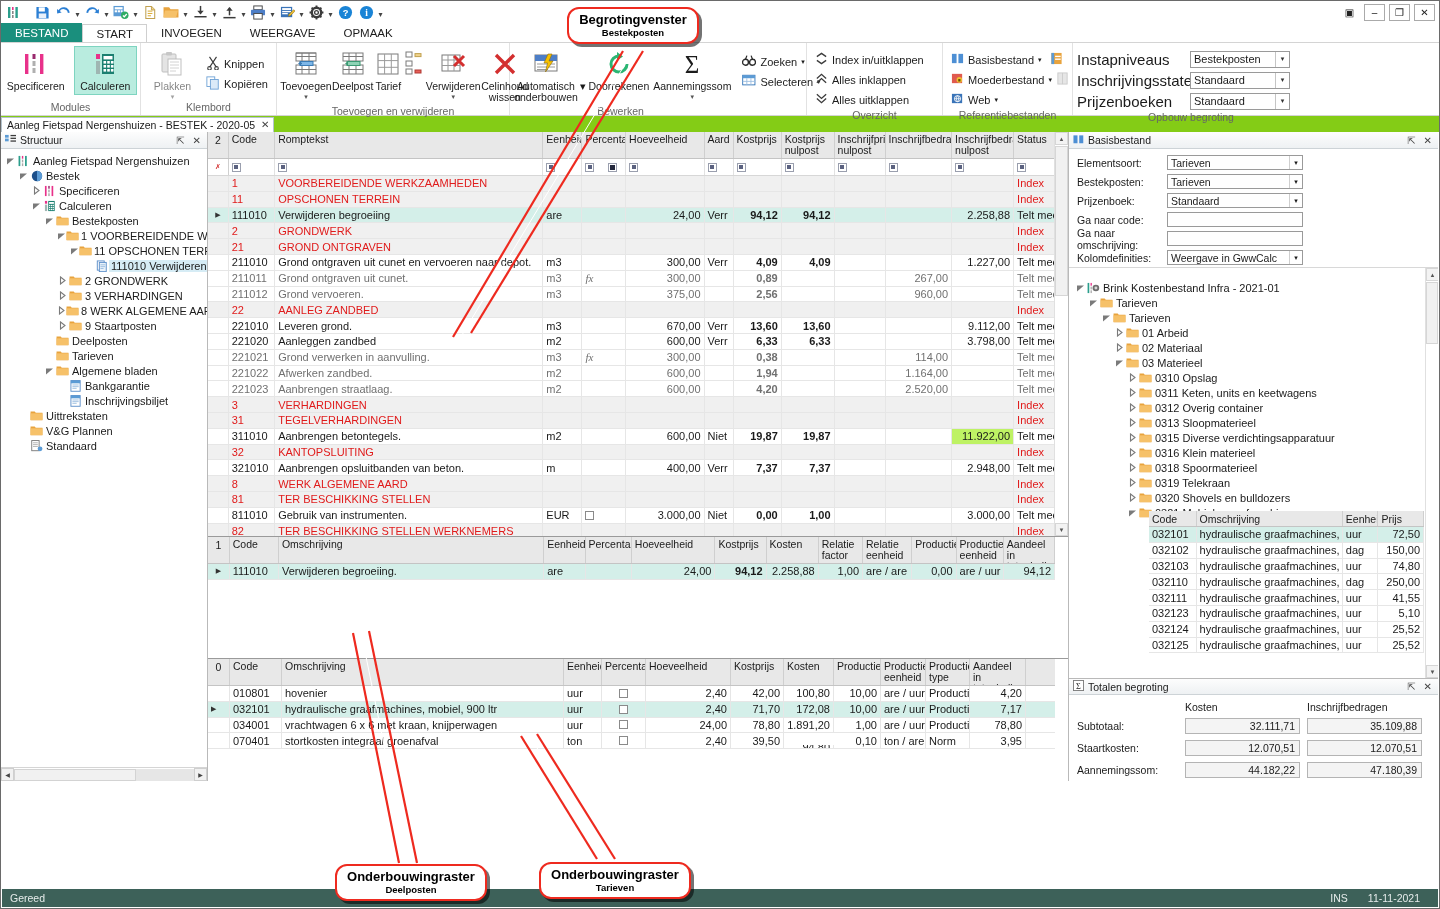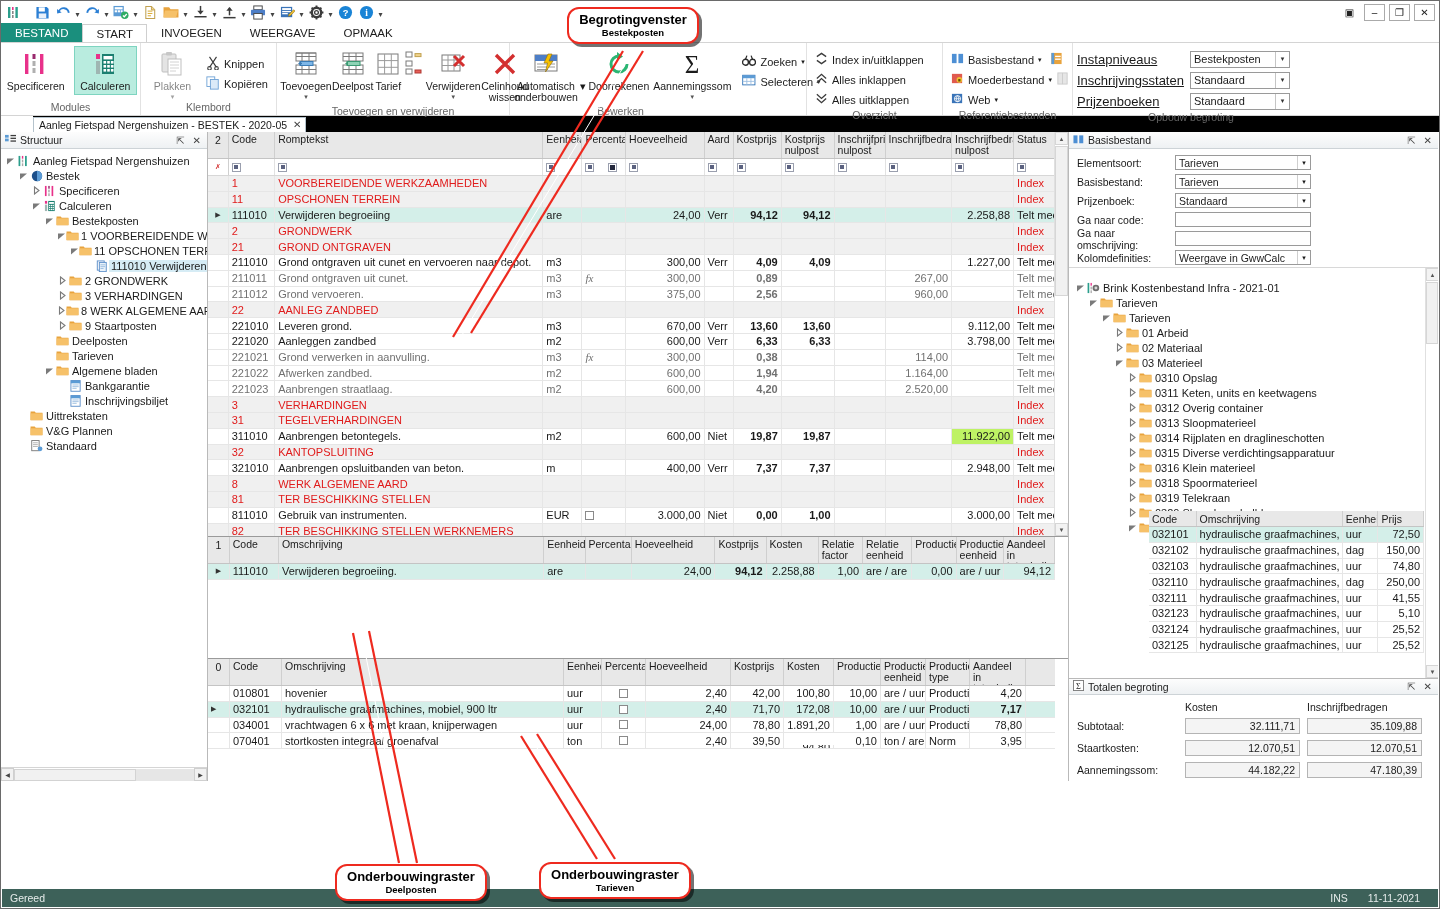--- a/index.html
+++ b/index.html
@@ -30,32 +30,32 @@
   .rgroup:last-child { border-right:none; }
   .rgbody { display:flex; align-items:flex-start; gap:2px; flex:1; padding-top:2px; }
   .rglabel { text-align:center; font-size:10.5px; color:#666; padding-bottom:2px; }
   .bigbtn { width:62px; display:flex; flex-direction:column; align-items:center; gap:2px; padding:2px 1px; cursor:default; font-size:10.5px; color:#1b1b1b; text-align:center; line-height:1.05;}
   .bigbtn.sel { background:#b9ecdf; outline:1px solid #7ed4c0; }
   .bigbtn .gi { height:30px; display:flex; align-items:center; justify-content:center; }
   .bigbtn .cdn { font-size:7px; color:#555; line-height:5px; }
   .smallbtn { display:flex; align-items:center; gap:4px; padding:1px 4px; font-size:11px; color:#1b1b1b; cursor:default; height:19px;}
   .smallcol { display:flex; flex-direction:column; gap:1px; }
   .cmbrow { display:flex; align-items:center; gap:5px; height:20px; }
-  .cmbrow label { font-size:13px; width:108px; color:#1b1b1b;text-decoration:underline;}
+  .cmbrow label { font-size:15px; width:108px; color:#1b1b1b;}
   .cmbbox { width:100px; height:17px; border:1px solid #9a9a9a; background:#fff; display:flex; align-items:center; font-size:11px; padding-left:3px; position:relative;}
   .cmbbox .arrow { position:absolute; right:0; top:0; width:14px; height:15px; border-left:1px solid #c5c5c5; display:flex; align-items:center; justify-content:center; font-size:7px; color:#333;}
 
   
   .winbtns { position:absolute; right:4px; top:3px; display:flex; gap:4px; align-items:center; }
   .wb { width:21px; height:17px; border:1px solid #aaa; background:#fff; display:flex; align-items:center; justify-content:center; font-size:10px; color:#222; cursor:default;}
   .wb.plain { border-color:transparent; }
   .acct { position:absolute; right:6px; top:26px; display:flex; align-items:center; gap:2px; font-size:13px;}
 
   
-  .doctabbar { height:16px; background:#000000; display:flex; align-items:center;margin-left:32px; }
+  .doctabbar { height:16px; background:#84cc16; display:flex; align-items:center; }
   .doctab { height:15px; background:#fff; border:1px solid #b5c3cc; border-bottom:none; display:flex; align-items:center; gap:6px; padding:0 4px 0 5px; font-size:10.5px;}
   .doctab .x { font-size:10px; color:#444; }
 
   
   .work { display:flex; height:649px; }
 
   
   .leftpanel { width:207px; border-right:1px solid #b9b9b9; display:flex; flex-direction:column; background:#fff;}
   .panelhdr { height:17px; background:linear-gradient(#fdfdfd,#eef1f3); border-bottom:1px solid #cdd3d7; display:flex; align-items:center; padding:0 4px; gap:4px; font-size:10.5px; color:#1b1b1b;}
   .panelhdr .sp { flex:1; }
@@ -90,21 +90,21 @@
   .c.num { justify-content:flex-end; }
   .c.bold { font-weight:bold; }
   .rowmark { width:13px; display:flex; align-items:center; justify-content:center; font-size:7px; color:#333; border-right:1px solid #cfcfcf;}
 
   .gridwrap { position:relative; background:#fff; }
   .vscroll { position:absolute; right:0; top:0; width:14px; bottom:0; background:#fff; border-left:1px solid #e0e0e0; }
   .vsbtn { height:13px; width:13px; border:1px solid #d6d6d6; background:#f3f3f3; display:flex; align-items:center; justify-content:center; font-size:6px; color:#555;}
 
   
   .rightpanel { width:369px; display:flex; flex-direction:column; background:#fff;}
-  .formrow { display:flex; align-items:center; height:19px; padding-left:8px; gap:12px;}
+  .formrow { display:flex; align-items:center; height:19px; padding-left:8px; gap:4px;}
   .formrow label { width:86px; font-size:10.5px; }
   .finput { width:136px; height:15px; border:1px solid #9a9a9a; background:#fff; font-size:10.5px; display:flex; align-items:center; padding-left:3px; position:relative;}
   .finput .arrow { position:absolute; right:0; top:0; bottom:0; width:13px; border-left:1px solid #cfcfcf; display:flex; align-items:center; justify-content:center; font-size:7px;}
   .bbtree { flex:1; overflow:hidden; border-top:1px solid #d8d8d8; position:relative; padding-top:12px;}
 
   
   .callout { position:absolute; background:#fff; border:2.5px solid #ee2a1f; border-radius:12px; box-shadow:3px 3px 0 rgba(0,0,0,0.55); text-align:center; padding:3px 10px 4px; z-index:40;}
   .callout .t1 { font-weight:bold; font-size:13px; color:#000; line-height:15px; }
   .callout .t2 { font-size:9.5px; font-weight:bold; color:#000; line-height:11px; }
   .leader { position:absolute; z-index:35; }
@@ -1388,21 +1388,21 @@
               <div class="c" style="width: 38px; justify-content: flex-start;">uur</div>
               <div class="c" style="width: 44px; justify-content: center;">
                 <span class="chk"></span>
               </div>
               <div class="c num" style="width: 85px; justify-content: flex-end;">2,40</div>
               <div class="c num" style="width: 53px; justify-content: flex-end;">71,70</div>
               <div class="c num" style="width: 50px; justify-content: flex-end;">172,08</div>
               <div class="c num" style="width: 47px; justify-content: flex-end;">10,00</div>
               <div class="c" style="width: 45px; justify-content: flex-start;">are / uur</div>
               <div class="c" style="width: 44px; justify-content: flex-start;">Productie</div>
-              <div class="c num" style="width: 56px; justify-content: flex-end; font-weight: bold;">7,17</div>
+              <div class="c num" style="width: 56px; justify-content: flex-end;">7,17</div>
             </div>
             <div class="row ">
               <div class="c rowmark" style="width: 22px; justify-content: flex-start;"></div>
               <div class="c" style="width: 52px; justify-content: flex-start;">034001</div>
               <div class="c" style="width: 282px; justify-content: flex-start;">vrachtwagen 6 x 6 met kraan, knijperwagen</div>
               <div class="c" style="width: 38px; justify-content: flex-start;">uur</div>
               <div class="c" style="width: 44px; justify-content: center;">
                 <span class="chk"></span>
               </div>
               <div class="c num" style="width: 85px; justify-content: flex-end;">24,00</div>
@@ -1448,21 +1448,21 @@
       </div>
       <div id="bb-fields" style="padding-top:4px;">
           <div class="formrow">
             <label>Elementsoort:</label>
             <div class="finput">
               <span>Tarieven</span>
               <span class="arrow">▾</span>
             </div>
           </div>
           <div class="formrow">
-            <label>Basisbestand:</label>
+            <label>Bestekposten:</label>
             <div class="finput">
               <span>Tarieven</span>
               <span class="arrow">▾</span>
             </div>
           </div>
           <div class="formrow">
             <label>Prijzenboek:</label>
             <div class="finput">
               <span>Standaard</span>
               <span class="arrow">▾</span>
@@ -1606,32 +1606,20 @@
               <span class="exp"><svg width="9" height="9" viewBox="0 0 9 9">
                   <path d="M2.5 1 L7 4.5 L2.5 8z" fill="none" stroke="#7a7a7a" stroke-width="1.1"></path>
                 </svg></span>
               <span class="ico">
                 <svg width="13" height="11" viewBox="0 0 14 12">
                   <path d="M0.5 1.5h4.5l1.2 1.6h7.3v8H0.5z" fill="#e8a33d"></path>
                   <path d="M0.5 3.6h13v7.4H0.5z" fill="#f6c169"></path>
                 </svg>
               </span>
               <span class="lbl">0313   Sloopmaterieel</span>
-            </div>
-            <div class="tnode" style="padding-left: 54px;">
-              <span class="exp"><svg width="9" height="9" viewBox="0 0 9 9">
-                  <path d="M2.5 1 L7 4.5 L2.5 8z" fill="none" stroke="#7a7a7a" stroke-width="1.1"></path>
-                </svg></span>
-              <span class="ico">
-                <svg width="13" height="11" viewBox="0 0 14 12">
-                  <path d="M0.5 1.5h4.5l1.2 1.6h7.3v8H0.5z" fill="#e8a33d"></path>
-                  <path d="M0.5 3.6h13v7.4H0.5z" fill="#f6c169"></path>
-                </svg>
-              </span>
-              <span class="lbl">0314   Rijplaten en draglineschotten</span>
             </div>
             <div class="tnode" style="padding-left: 54px;">
               <span class="exp"><svg width="9" height="9" viewBox="0 0 9 9">
                   <path d="M2.5 1 L7 4.5 L2.5 8z" fill="none" stroke="#7a7a7a" stroke-width="1.1"></path>
                 </svg></span>
               <span class="ico">
                 <svg width="13" height="11" viewBox="0 0 14 12">
                   <path d="M0.5 1.5h4.5l1.2 1.6h7.3v8H0.5z" fill="#e8a33d"></path>
                   <path d="M0.5 3.6h13v7.4H0.5z" fill="#f6c169"></path>
                 </svg>

